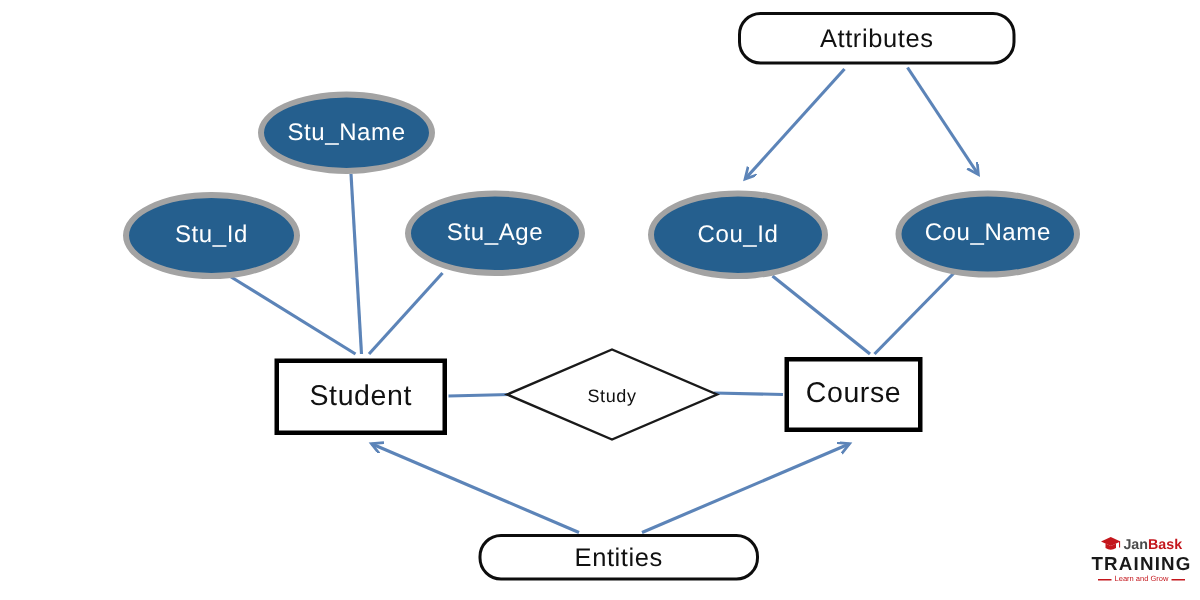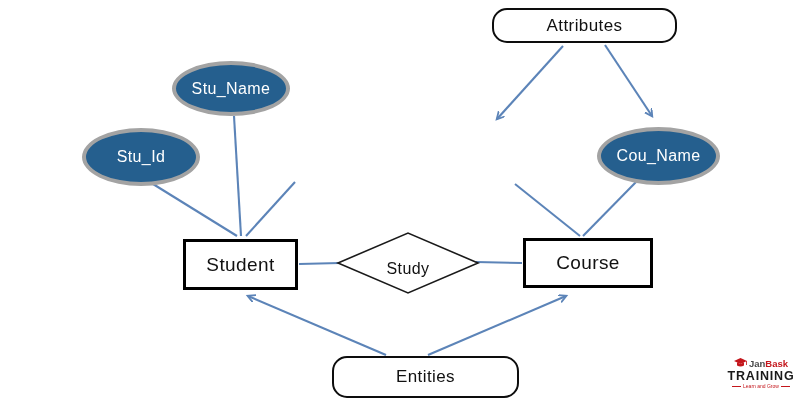--- a/index.html
+++ b/index.html
@@ -51,24 +51,24 @@
     align-items: center;
     justify-content: center;
     color: #111111;
     font-size: 17px;
     letter-spacing: 0.4px;
     box-sizing: border-box;
   }
   .diamond-label {
     position: absolute;
     display: flex;
-    align-items: flex-end;
+    align-items: center;
     justify-content: center;
     color: #111111;
-    font-size: 16px;
+    font-size: 12px;
     letter-spacing: 0.4px;
   }
   
   .logo {
     position: absolute;
     left: 726px;
     top: 358px;
     width: 70px;
     display: flex;
     flex-direction: column;
@@ -131,38 +131,44 @@
     <line x1="605" y1="45" x2="652" y2="116" stroke="#5C84B8" stroke-width="2.1" marker-end="url(#arrowhead)"></line>
     <line x1="386" y1="355" x2="248" y2="296" stroke="#5C84B8" stroke-width="2.1" marker-end="url(#arrowhead)"></line>
     <line x1="428" y1="355" x2="566" y2="296" stroke="#5C84B8" stroke-width="2.1" marker-end="url(#arrowhead)"></line>
 
     <polygon points="338,263 408,233 478,263 408,293" fill="#ffffff" stroke="#1a1a1a" stroke-width="1.6"></polygon>
   </svg>
 
   <div class="rounded-box" style="left:492px; top:8px; width:185px; height:35px;">
     <span>Attributes</span>
   </div>
-  <div class="rounded-box" style="left:332px; top:356px; width:187px; height:42px;">
+  <div class="rounded-box" style="left:319px; top:356px; width:187px; height:31px;">
     <span>Entities</span>
   </div>
 
   <div class="ellipse" style="left:82px; top:128px; width:118px; height:58px;">
     <span>Stu_Id</span>
   </div>
   <div class="ellipse" style="left:172px; top:61px; width:118px; height:55px;">
     <span>Stu_Name</span>
   </div>
+  <div class="ellipse" style="left:270px; top:127px; width:120px; height:57px;">
+    <span>Stu_Age</span>
+  </div>
+  <div class="ellipse" style="left:432px; top:127px; width:120px; height:59px;">
+    <span>Cou_Id</span>
+  </div>
   <div class="ellipse" style="left:597px; top:127px; width:123px; height:58px;">
     <span>Cou_Name</span>
   </div>
 
   <div class="entity-rect" style="left:183px; top:239px; width:115px; height:51px;">
     <span>Student</span>
   </div>
-  <div class="entity-rect" style="left:523px; top:238px; width:130px; height:50px;">
+  <div class="entity-rect" style="left:523px; top:238px; width:92px; height:50px;">
     <span>Course</span>
   </div>
 
   <div class="diamond-label" style="left:358px; top:250px; width:100px; height:28px;">
     <span>Study</span>
   </div>
 
   <div class="logo">
     <div class="logo-row1">
       <svg width="13" height="11" viewBox="0 0 13 11">

